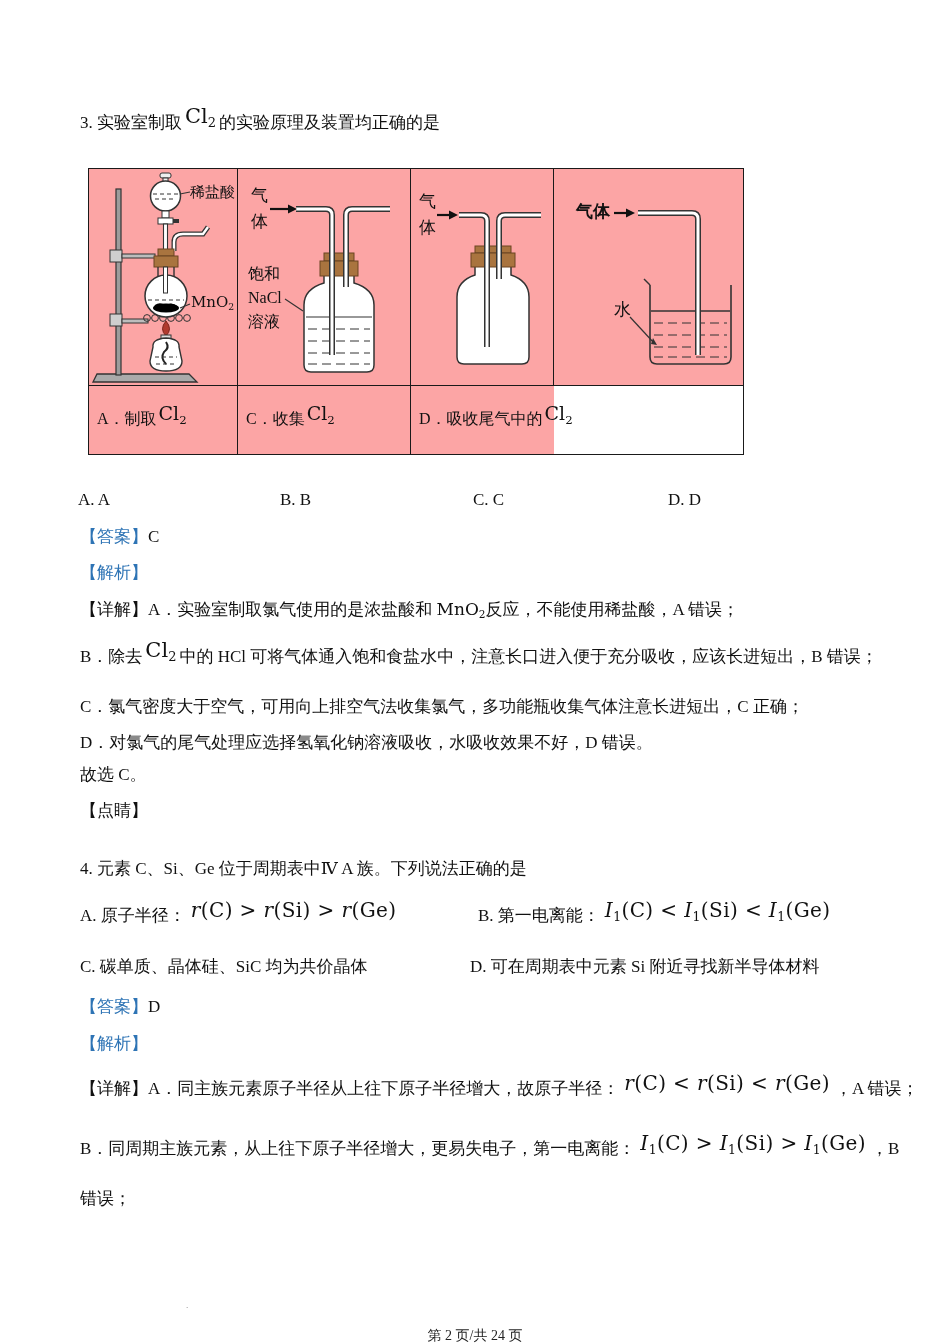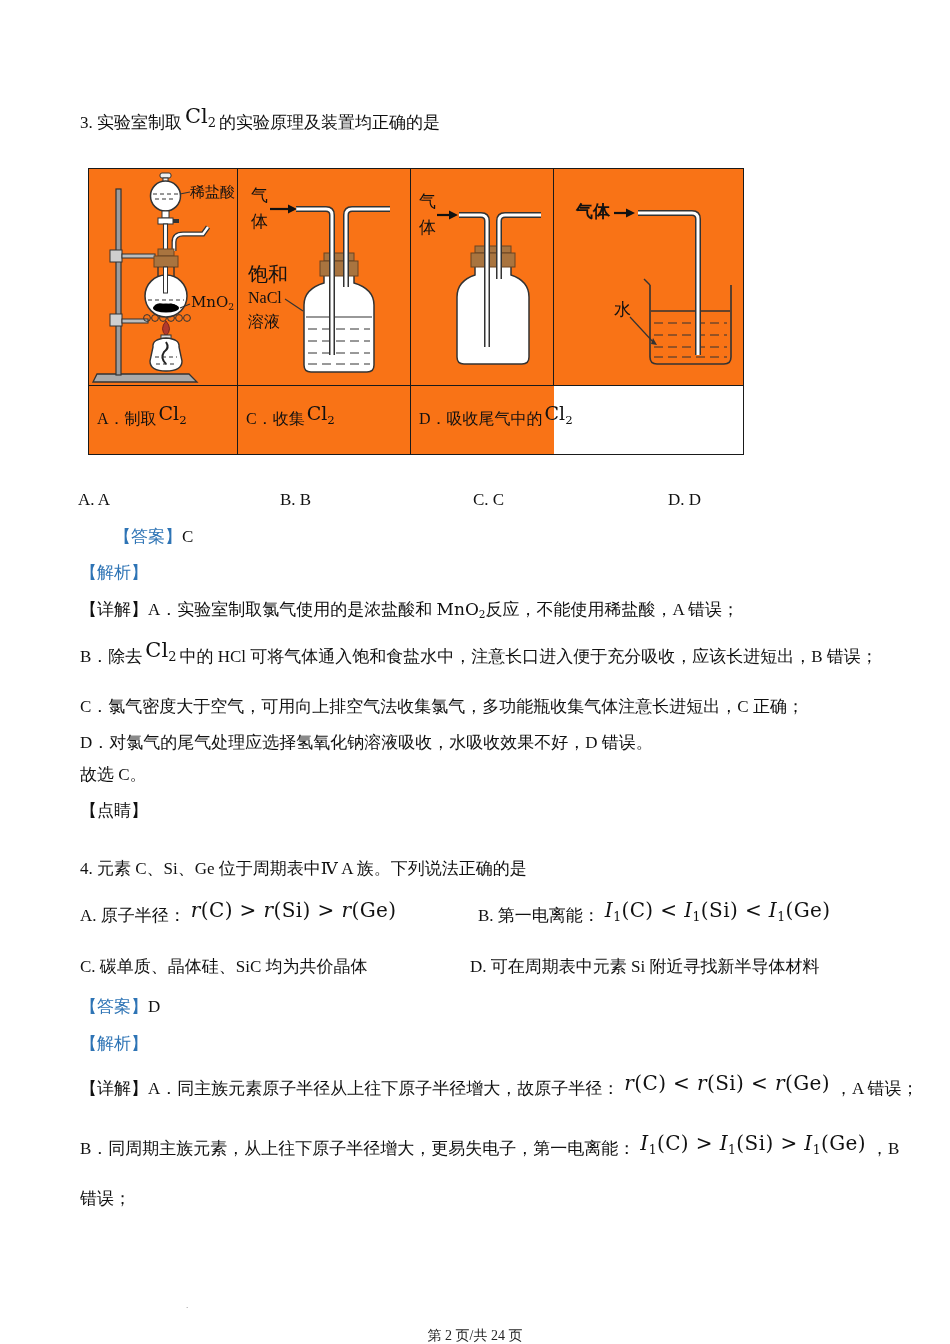--- a/index.html
+++ b/index.html
@@ -14,21 +14,21 @@
   .formula-lg{font-size:21px;display:inline-block;transform:translateY(-5px);margin:0 3px;}
   .math{font-size:20px;display:inline-block;transform:translateY(-4px);margin:0 5px;letter-spacing:.4px;}
   .fs-sub{font-size:.62em;vertical-align:-0.3em;}
   .fs-i{font-style:italic;}
   
   .apparatus-table{
     position:absolute;left:88px;top:168px;
     display:grid;grid-template-columns:149px 173px 143px 189px;grid-template-rows:217px 68px;
     border:1.5px solid #1a1a1a;
   }
-  .cell{border-right:1.5px solid #1a1a1a;position:relative;background:#f97316;}
+  .cell{border-right:1.5px solid #1a1a1a;position:relative;background:#fca5a5;}
   .cell.lastcol{border-right:none;}
   .cell.imgrow{border-bottom:1.5px solid #1a1a1a;}
   .cell svg{position:absolute;left:0;top:0;}
   .diag-label{position:absolute;font-size:15px;line-height:18px;color:#111;white-space:nowrap;}
   .caption{display:flex;flex-direction:column;justify-content:center;padding:4px 8px;font-size:16px;line-height:26px;}
   .caption .cap-line{white-space:nowrap;}
   .caption .formula-lg{font-size:19px;transform:translateY(-4px);margin:0 2px;}
   
   .footer{position:absolute;left:0;right:0;top:1300px;text-align:center;font-size:14px;color:#222;margin-top:27px;}
   .stray-dot{position:absolute;left:186px;top:1300px;font-size:9px;color:#777;}
@@ -125,21 +125,21 @@
 
         <g>
           <line x1="32" y1="40" x2="50" y2="40" stroke="#111" stroke-width="2.2"></line>
           <polygon points="50,35.5 59,40 50,44.5" fill="#111"></polygon>
         </g>
 
         <line x1="47" y1="130" x2="65" y2="142" stroke="#333" stroke-width="1.2"></line>
       </svg>
       <span class="diag-label" style="left:13px;top:18px;font-size:17px;">气</span>
       <span class="diag-label" style="left:13px;top:44px;font-size:17px;">体</span>
-      <span class="diag-label" style="left:10px;top:96px;font-size:20px;text-align:right;">饱和</span>
+      <span class="diag-label" style="left:10px;top:96px;font-size:16px;text-align:right;">饱和</span>
       <span class="diag-label" style="left:10px;top:120px;font-size:16px;text-align:center;">NaCl</span>
       <span class="diag-label" style="left:10px;top:144px;font-size:16px;">溶液</span>
     </div>
 
     <div class="cell imgrow">
       <svg width="143" height="217" viewBox="0 0 143 217">
 
         <path d="M64 96 L64 106 Q46 112 46 128 L46 188 Q46 195 53 195 L111 195 Q118 195 118 188 L118 128 Q118 112 100 106 L100 96 Z" fill="#fff" stroke="#333" stroke-width="1.5"></path>
 
         <rect x="64" y="77" width="36" height="7" fill="#A9743F" stroke="#6b4423"></rect>
@@ -196,21 +196,21 @@
     <div class="cell caption lastcol">
       <span class="cap-line"><span>D．吸收尾气中的</span><span class="formula formula-lg"><span>Cl</span><span class="fs-sub">2</span></span></span>
     </div>
   </div>
 
   <div class="line" style="left:78px;top:487px;">A. A</div>
   <div class="line" style="left:280px;top:487px;">B. B</div>
   <div class="line" style="left:473px;top:487px;">C. C</div>
   <div class="line" style="left:668px;top:487px;">D. D</div>
 
-  <div class="line" style="left:80px;top:524px;margin-left:34px;">
+  <div class="line" style="left:80px;top:524px;">
     <span class="blue">【答案】</span><span>C</span>
   </div>
   <div class="line" style="left:80px;top:560px;">
     <span class="blue">【解析】</span>
   </div>
 
   <div class="line" style="left:80px;top:596px;">
     <span>【详解】A．实验室制取氯气使用的是浓盐酸和 </span><span class="formula"><span>MnO</span><span class="fs-sub">2</span></span><span>反应，不能使用稀盐酸，A 错误；</span>
   </div>
   <div class="line" style="left:80px;top:636px;line-height:38px;">

